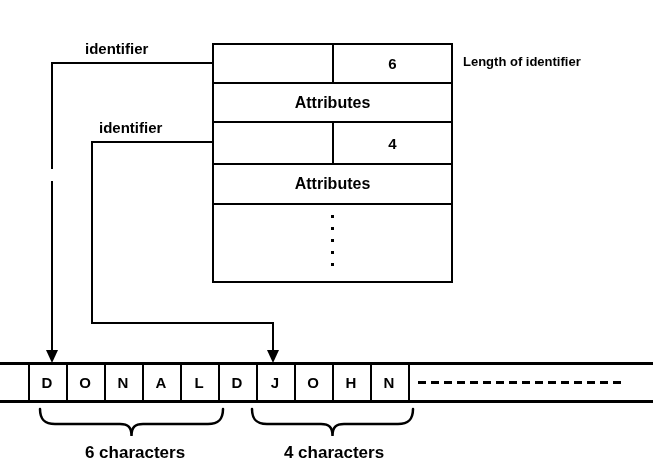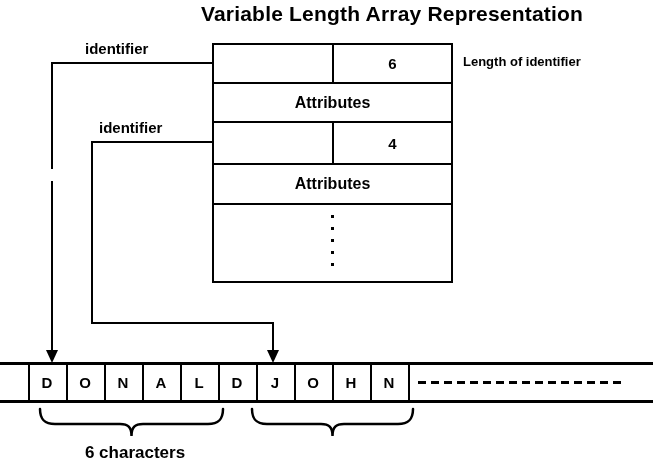--- a/index.html
+++ b/index.html
@@ -47,21 +47,20 @@
   }
   .grp-label{position:absolute;top:443px;width:150px;text-align:center;font-weight:bold;font-size:17px;}
   .grp1{left:60px;}
   .grp2{left:259px;}
 </style>
 </head>
 <body>
 
 <div class="canvas">
 
-  <div class="title">Variable Length Array Representation</div>
 
   <div class="rtable">
     <div class="trow r1">
       <div class="cell-l"></div>
       <div class="cell-r">6</div>
     </div>
     <div class="trow r2">
       <span class="attr">Attributes</span>
     </div>
     <div class="trow r3">
@@ -119,14 +118,15 @@
     <div class="lcell" style="left:218px">D</div>
     <div class="lcell" style="left:256px">J</div>
     <div class="lcell" style="left:294px">O</div>
     <div class="lcell" style="left:332px">H</div>
     <div class="lcell" style="left:370px">N</div>
 
     <div class="dashline"></div>
   </div>
 
   <div class="grp-label grp1">6 characters</div>
+  <div class="grp-label grp2">4 characters</div>
 
 </div>
 
 </body></html>

